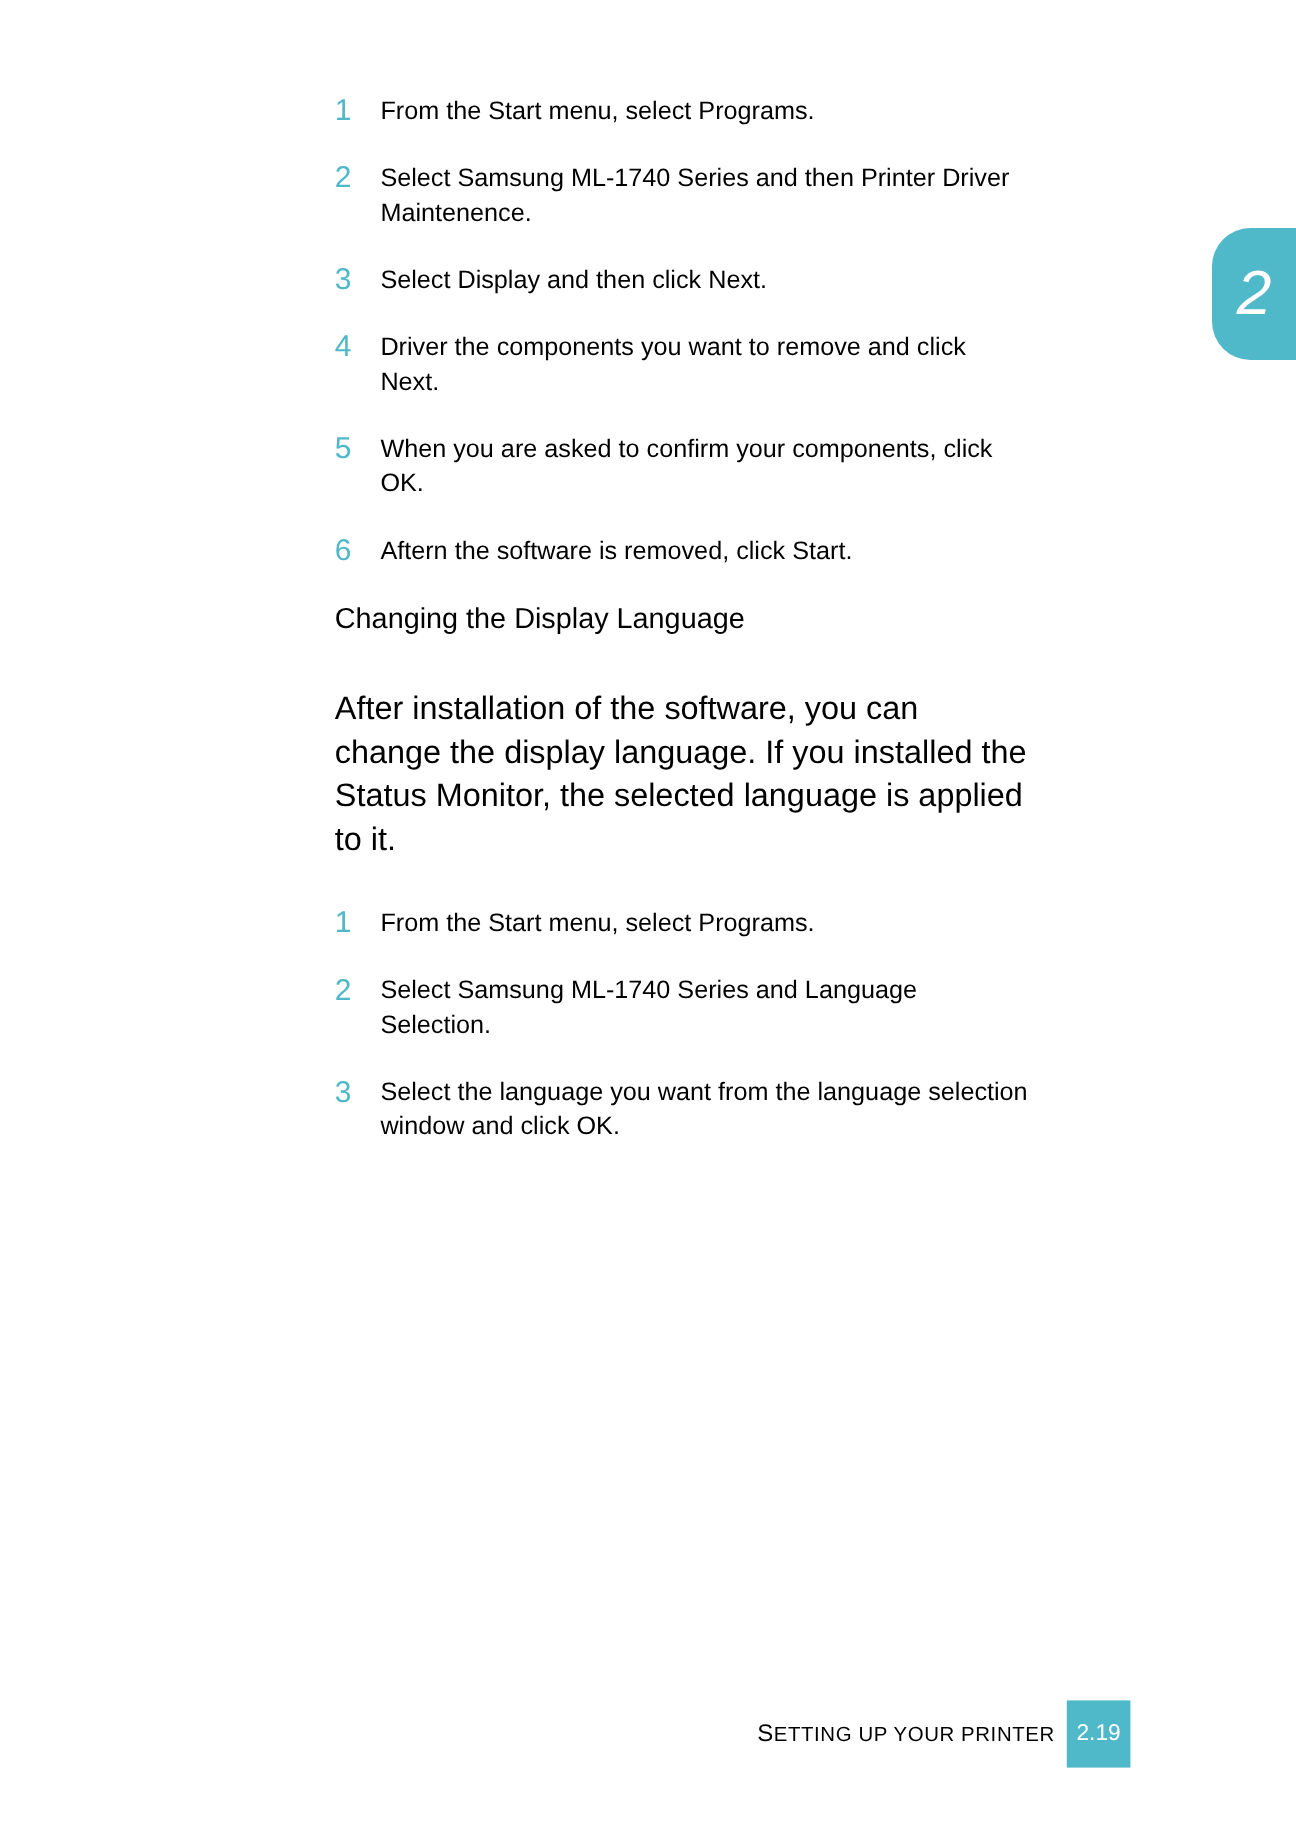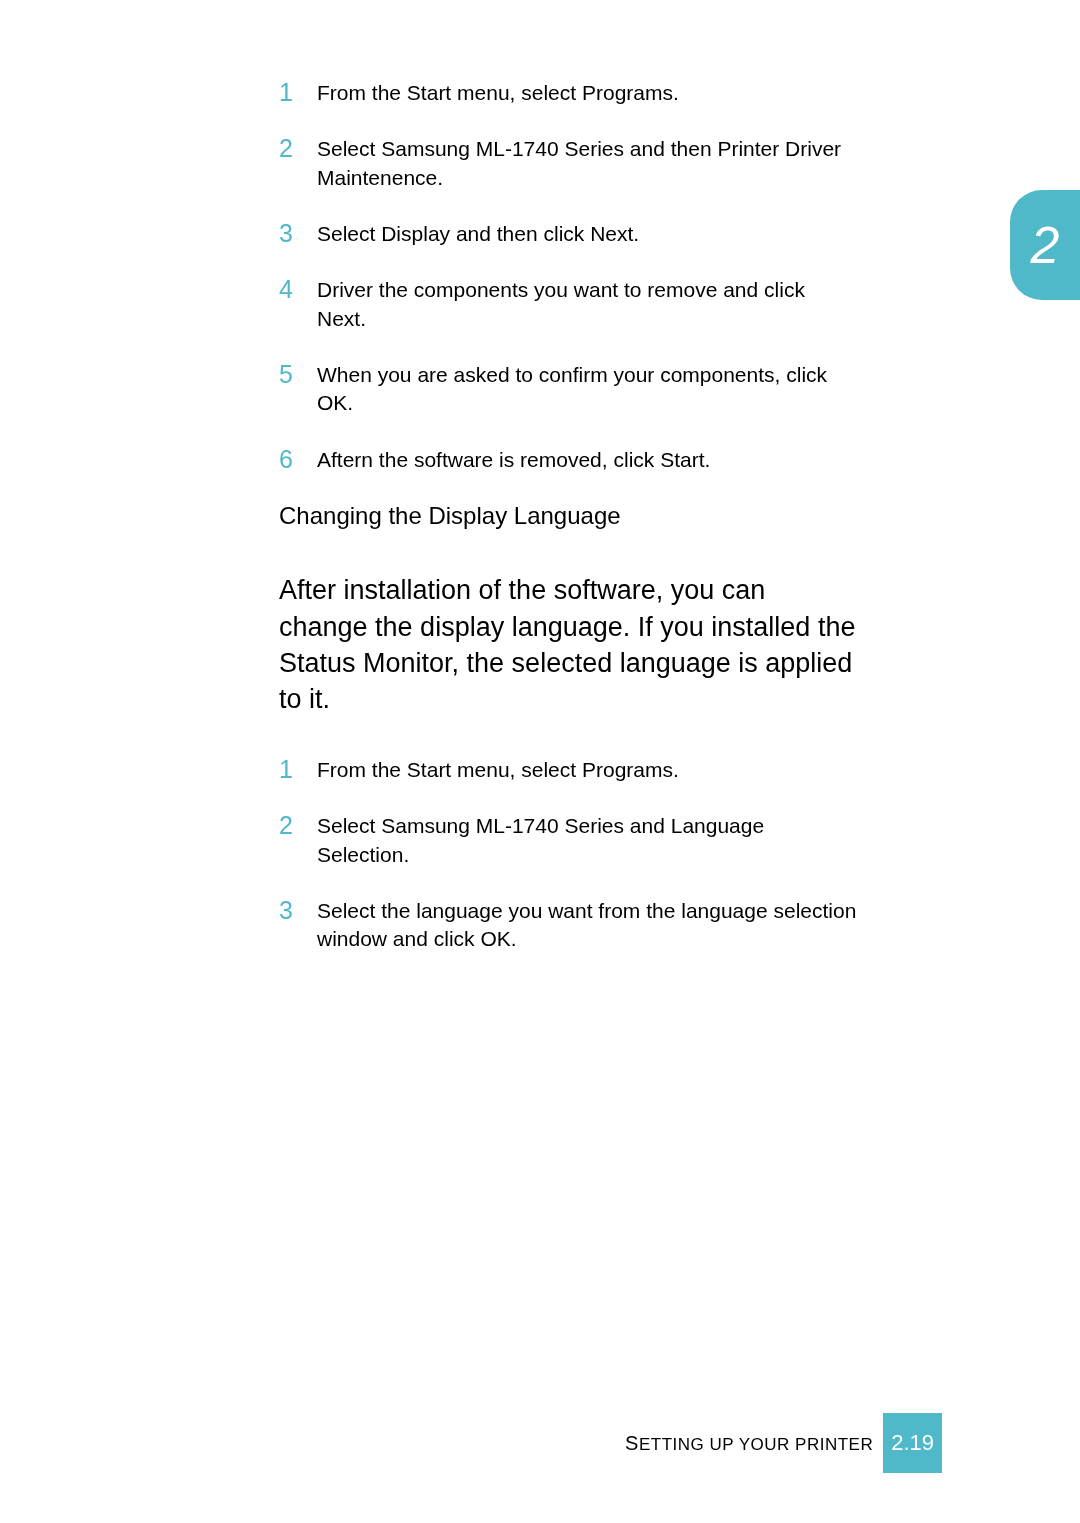--- a/index.html
+++ b/index.html
@@ -97,21 +97,21 @@
     font-family: Arial, Helvetica, sans-serif;
     font-size: 17px;
     letter-spacing: 0.5px;
     font-variant: small-caps;
     text-align: right;
   }
   .footer-page {
     background: #4fb8c9;
     color: #ffffff;
     font-family: Arial, Helvetica, sans-serif;
-    font-size: 22px;
+    font-size: 19px;
     padding: 17px 8px;
   }
 </style>
 </head>
 <body>
 
 <div class="page">
 
   <div class="chapter-tab">
     <span>2</span>

